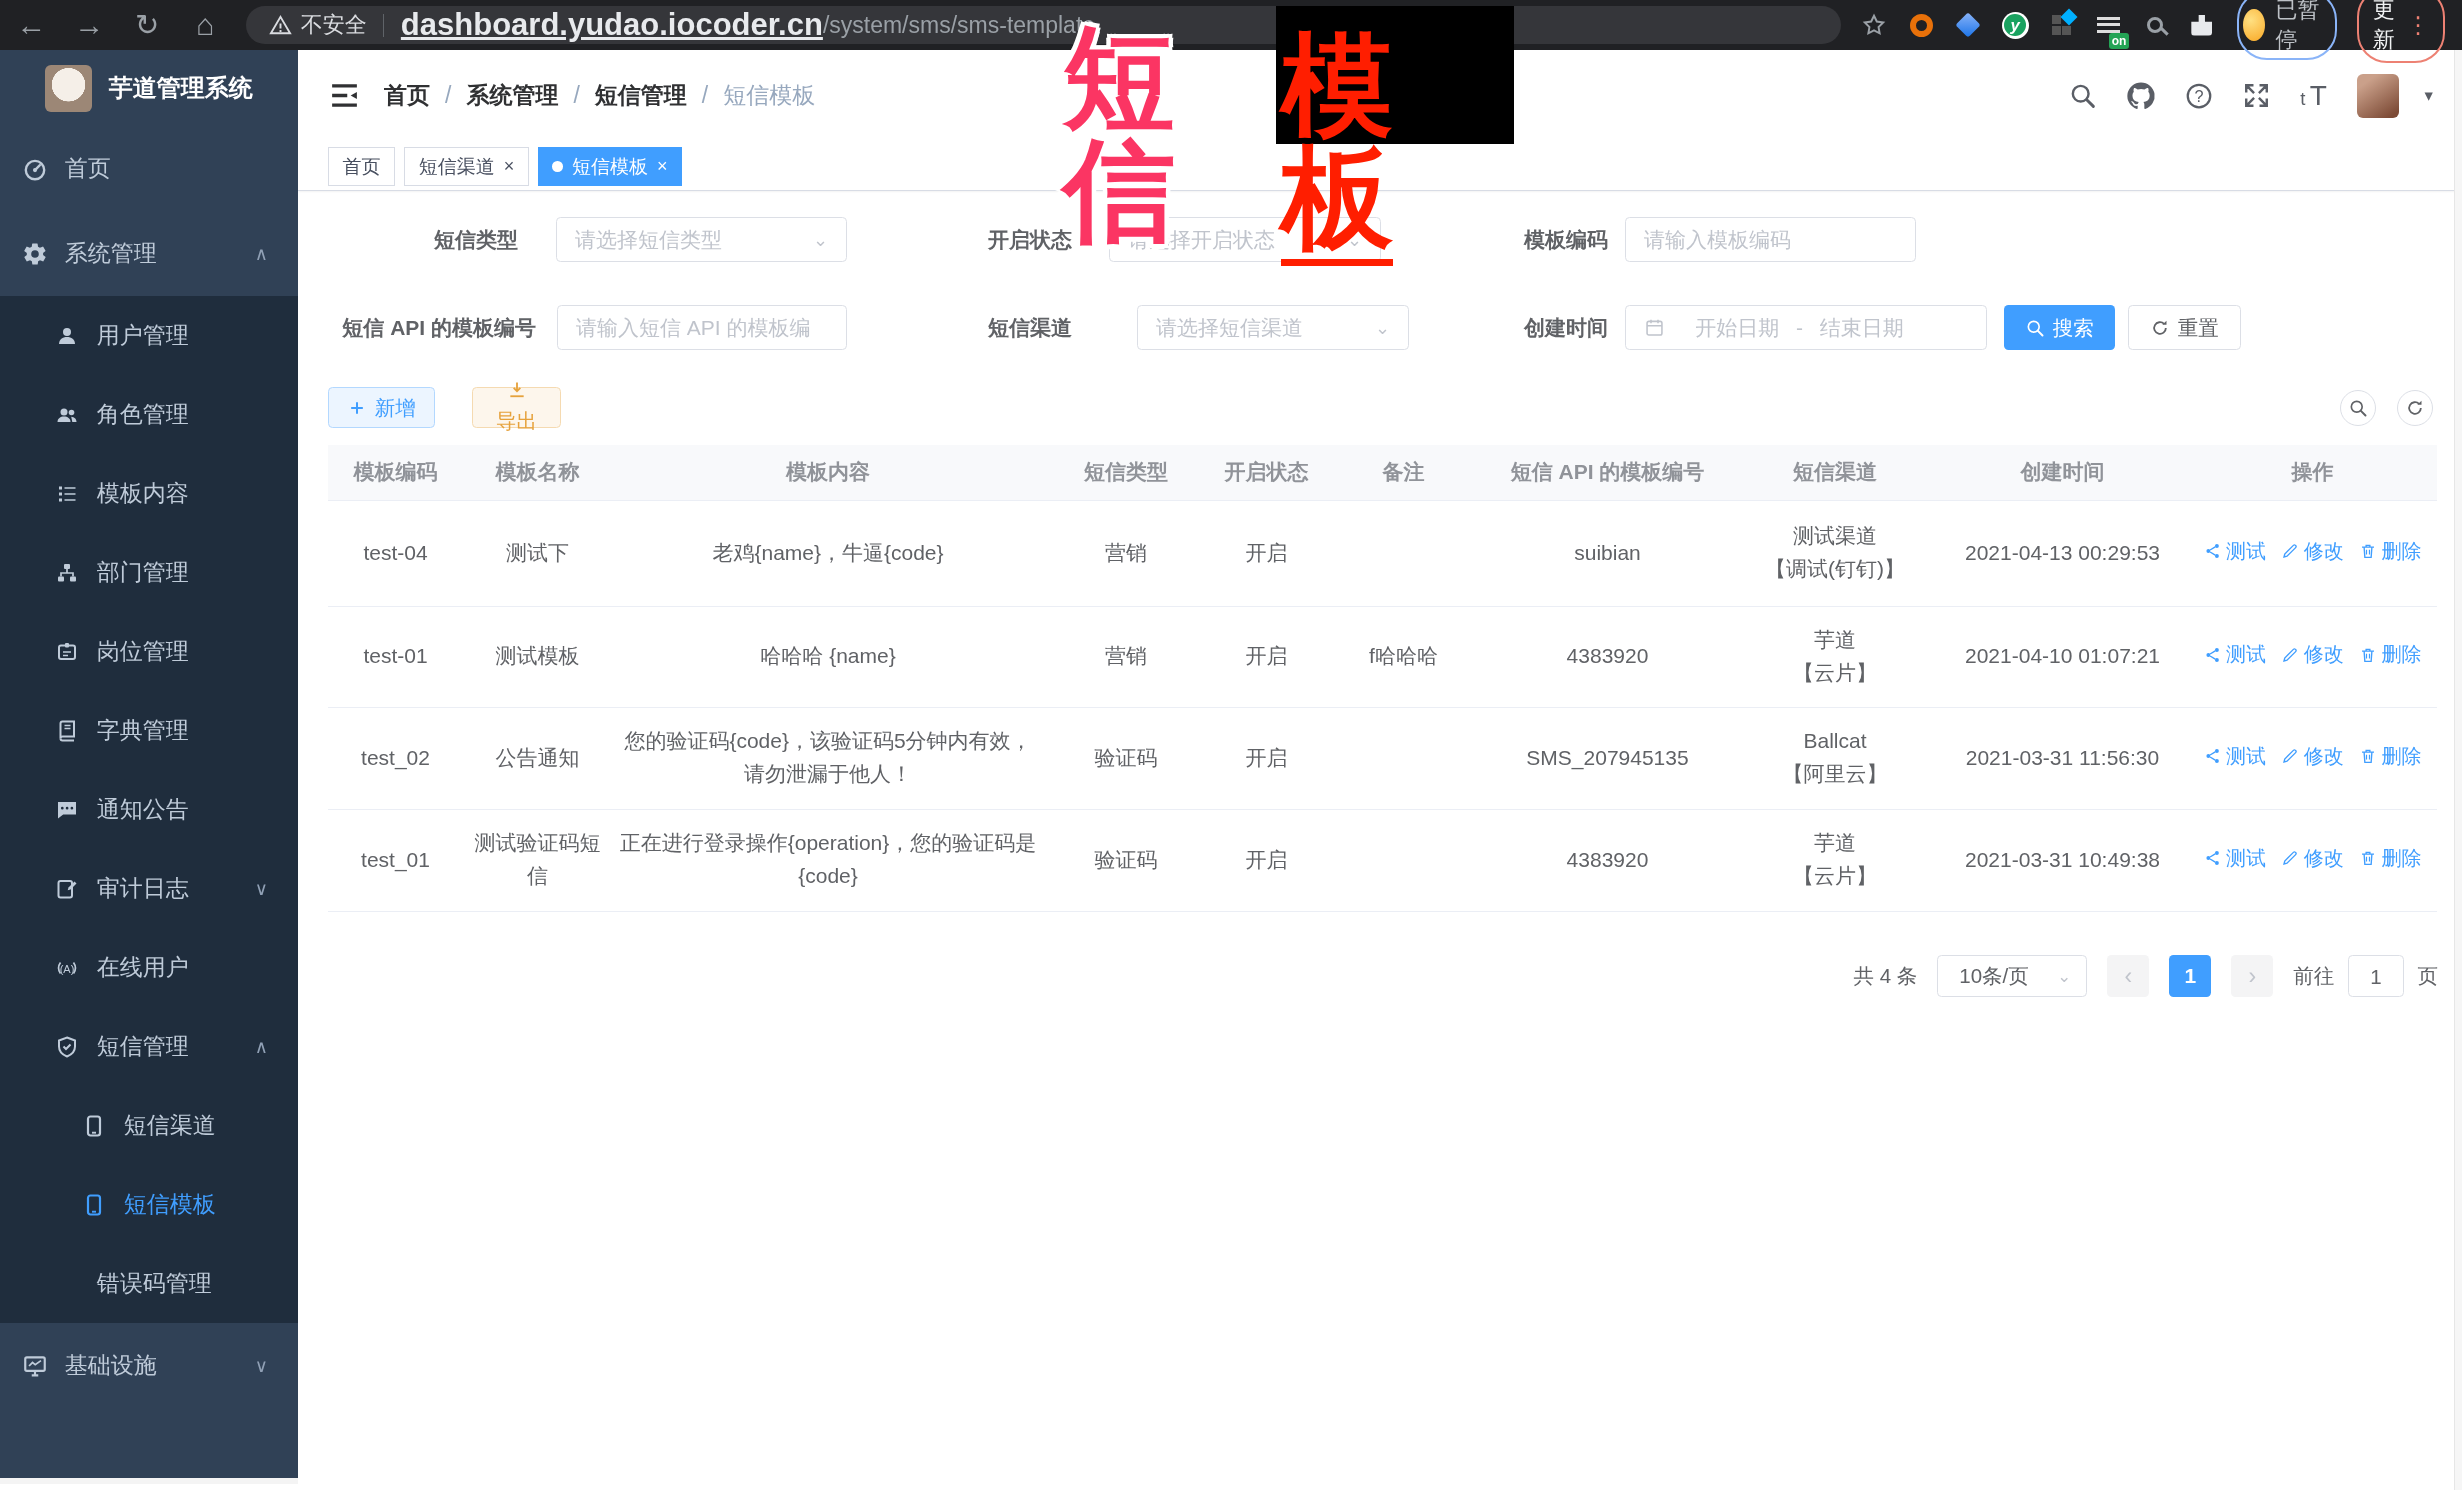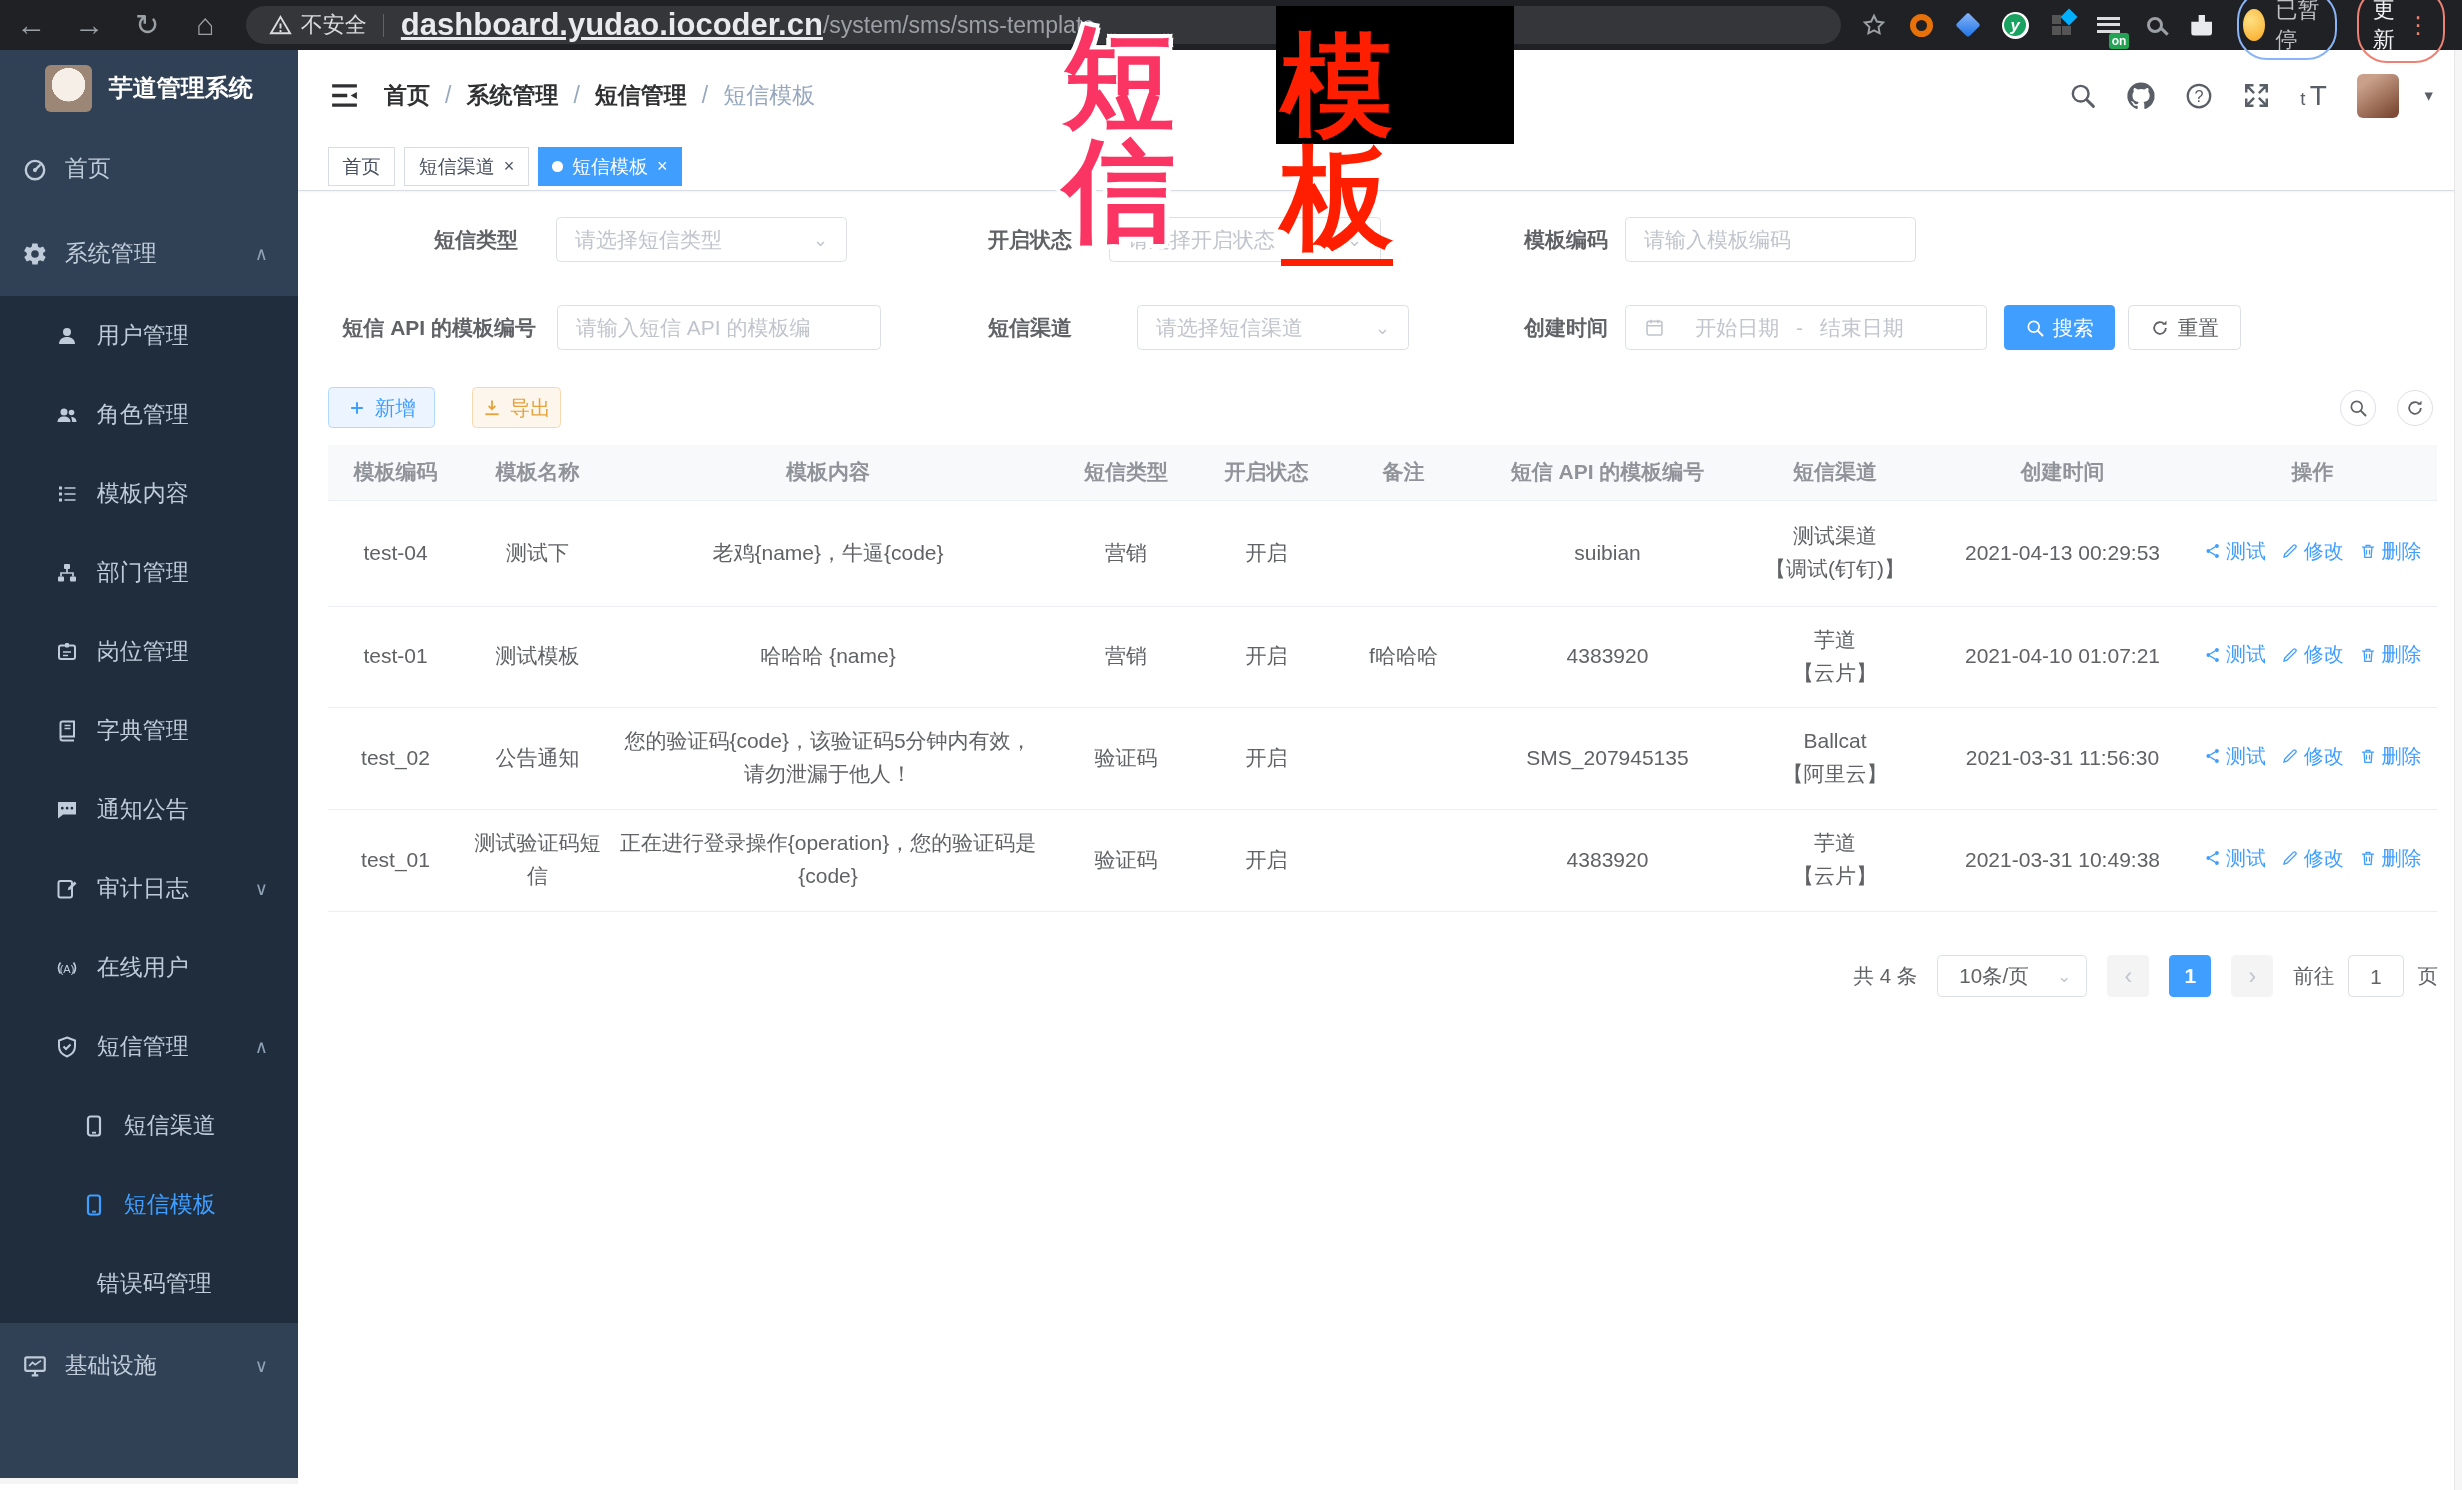--- a/index.html
+++ b/index.html
@@ -416,21 +416,21 @@
       <span class="ctrl" style="left:811px; top:26px; width:272px;">
         <span>请选择开启状态</span>
         <span class="chev">⌄</span>
       </span>
       <span class="flabel" style="left:1220px; top:26px; width:90px;">模板编码</span>
       <span class="ctrl" style="left:1327px; top:26px; width:291px;">
         <span>请输入模板编码</span>
       </span>
 
       <span class="flabel" style="left:30px; top:114px; width:208px;">短信 API 的模板编号</span>
-      <span class="ctrl" style="left:259px; top:114px; width:324px;">
+      <span class="ctrl" style="left:259px; top:114px; width:290px;">
         <span>请输入短信 API 的模板编</span>
       </span>
       <span class="flabel" style="left:688px; top:114px; width:86px;">短信渠道</span>
       <span class="ctrl" style="left:811px; top:114px; width:272px;margin-left:28px;">
         <span>请选择短信渠道</span>
         <span class="chev">⌄</span>
       </span>
       <span class="flabel" style="left:1220px; top:114px; width:90px;">创建时间</span>
       <span class="ctrl daterange" style="left:1327px; top:114px; width:362px;">
         <span class="cal" style="display:inline-flex;">
@@ -463,21 +463,21 @@
       </span>
 
       <span class="btn btn-add" style="left:30px; top:196px; width:107px;">
         <span style="display:inline-flex;">
             <svg viewBox="0 0 24 24" width="20" height="20" fill="currentColor">
               <path d="M12 5v14M5 12h14" stroke="currentColor" stroke-width="2.4" fill="none"></path>
             </svg>
           </span>
         <span>新增</span>
       </span>
-      <span class="btn btn-export" style="left:174px; top:196px; width:89px;">
+      <span class="btn btn-export" style="left:174px; top:196px; width:89px;flex-direction:column;">
         <span style="display:inline-flex;">
             <svg viewBox="0 0 24 24" width="20" height="20" fill="currentColor">
               <path d="M12 3v10M8 9.5l4 4 4-4" fill="none" stroke="currentColor" stroke-width="2.2"></path>
               <path d="M4 19.5h16" stroke="currentColor" stroke-width="2.2"></path>
             </svg>
           </span>
         <span>导出</span>
       </span>
       <span class="tool-circle" style="left:2042px; top:199px;">
         <span style="display:inline-flex;">

